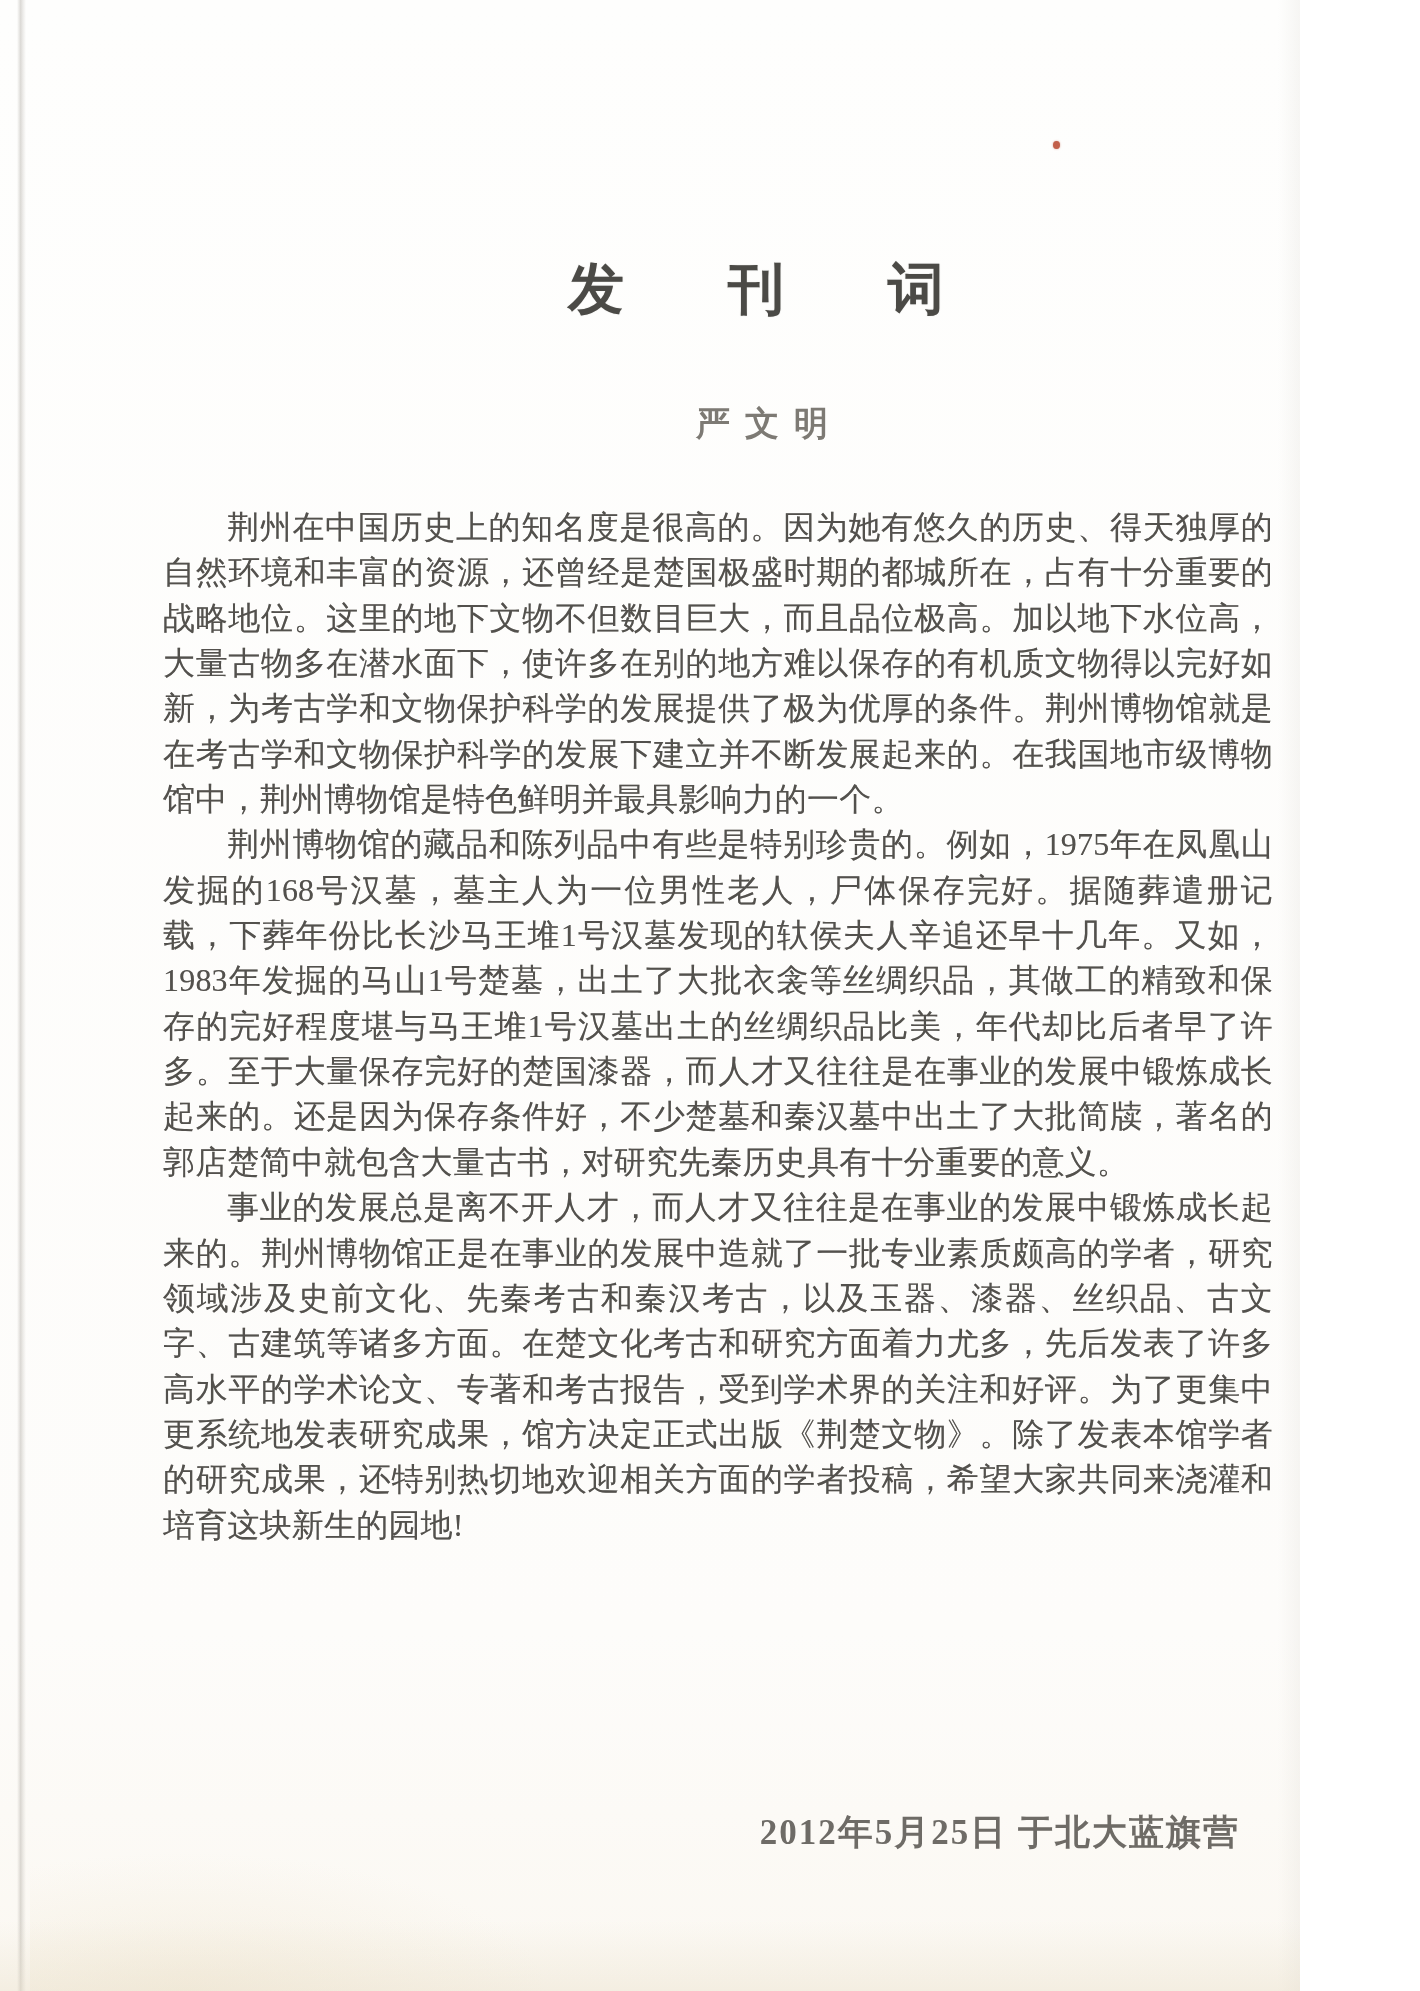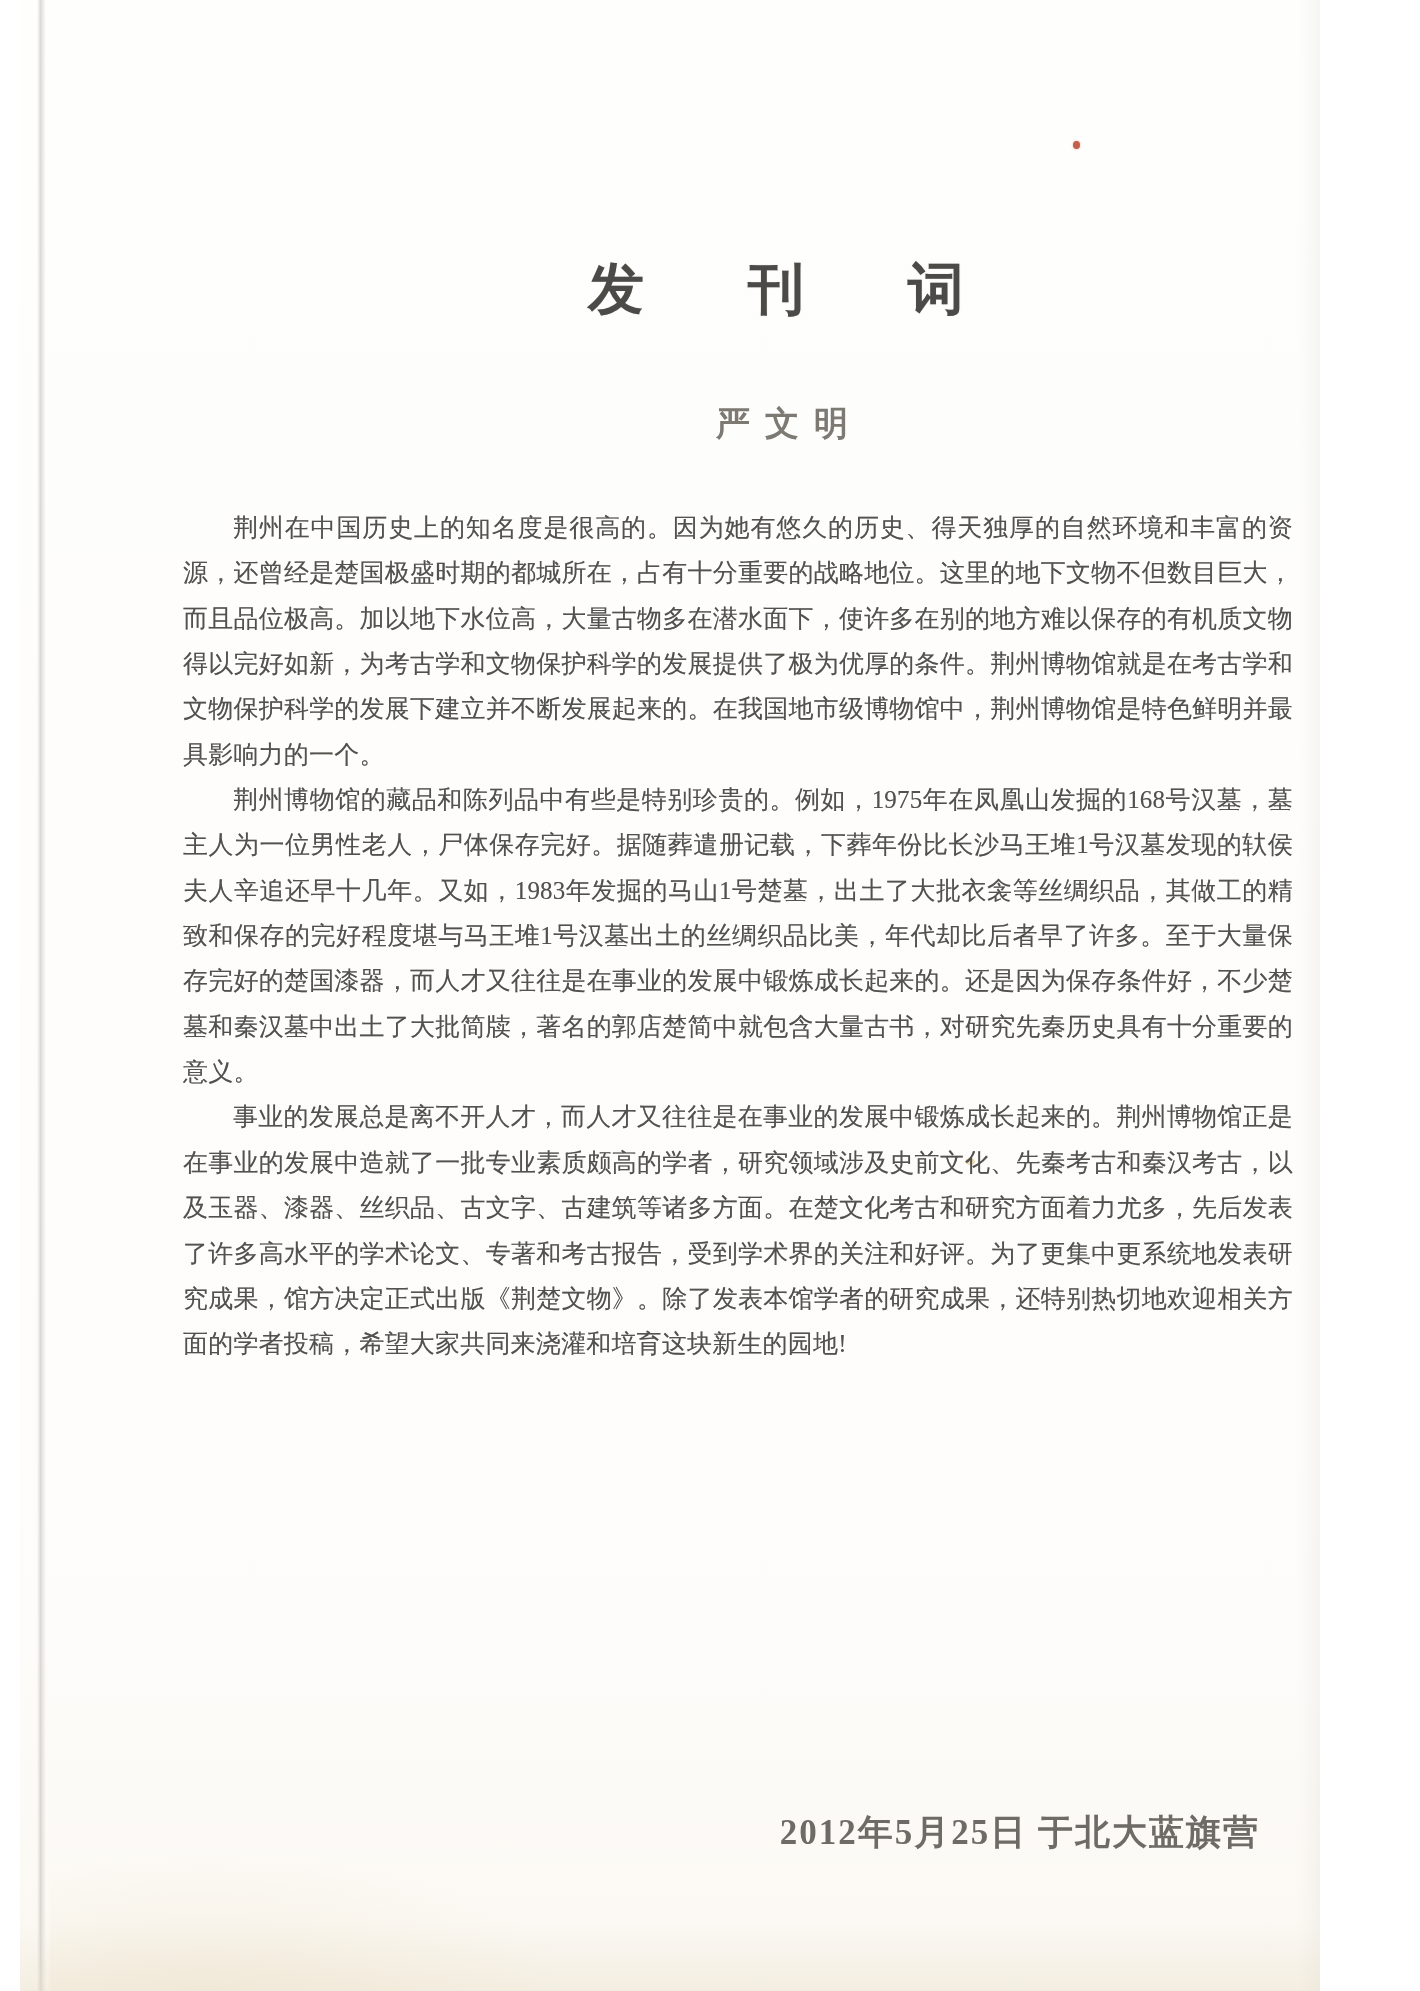--- a/index.html
+++ b/index.html
@@ -6,21 +6,20 @@
   body {
     width: 1420px; height: 1991px;
     background: #ffffff;
     font-family: "Liberation Serif", "DejaVu Serif", serif;
   }
   .page {
     position: relative;
     width: 1300px; height: 1991px;
     background: linear-gradient(180deg, #fefefd 0%, #fdfcfa 82%, #fbf8f2 100%);
     overflow: hidden;
-    margin-left: 20px;
   }
   
   .spine-line {
     position: absolute; left: 17px; top: 0; width: 9px; height: 100%;
     background: linear-gradient(to right,
       rgba(255,255,255,0) 0%,
       rgba(168,163,155,0.40) 40%,
       rgba(190,186,179,0.28) 65%,
       rgba(255,255,255,0) 100%);
   }
@@ -60,21 +59,21 @@
     letter-spacing: 15px; white-space: nowrap;
     color: #7d7a74;
   }
   .body-text {
     position: absolute; left: 163px; top: 505px; width: 1110px;
     color: #53514d;
   }
   .body-text p {
     margin: 0;
     text-indent: 2em;
-    font-size: 25px;
+    font-size: 32px;
     line-height: 45.35px;
     letter-spacing: 0.2px;
     text-align: justify;
     text-shadow: 0 0 0.6px rgba(83,81,77,0.4);
   }
   .dateline {
     position: absolute; left: 163px; top: 1810px; width: 1077px;
     text-align: right;
     font-size: 35px; line-height: 46px;
     letter-spacing: 2px;

